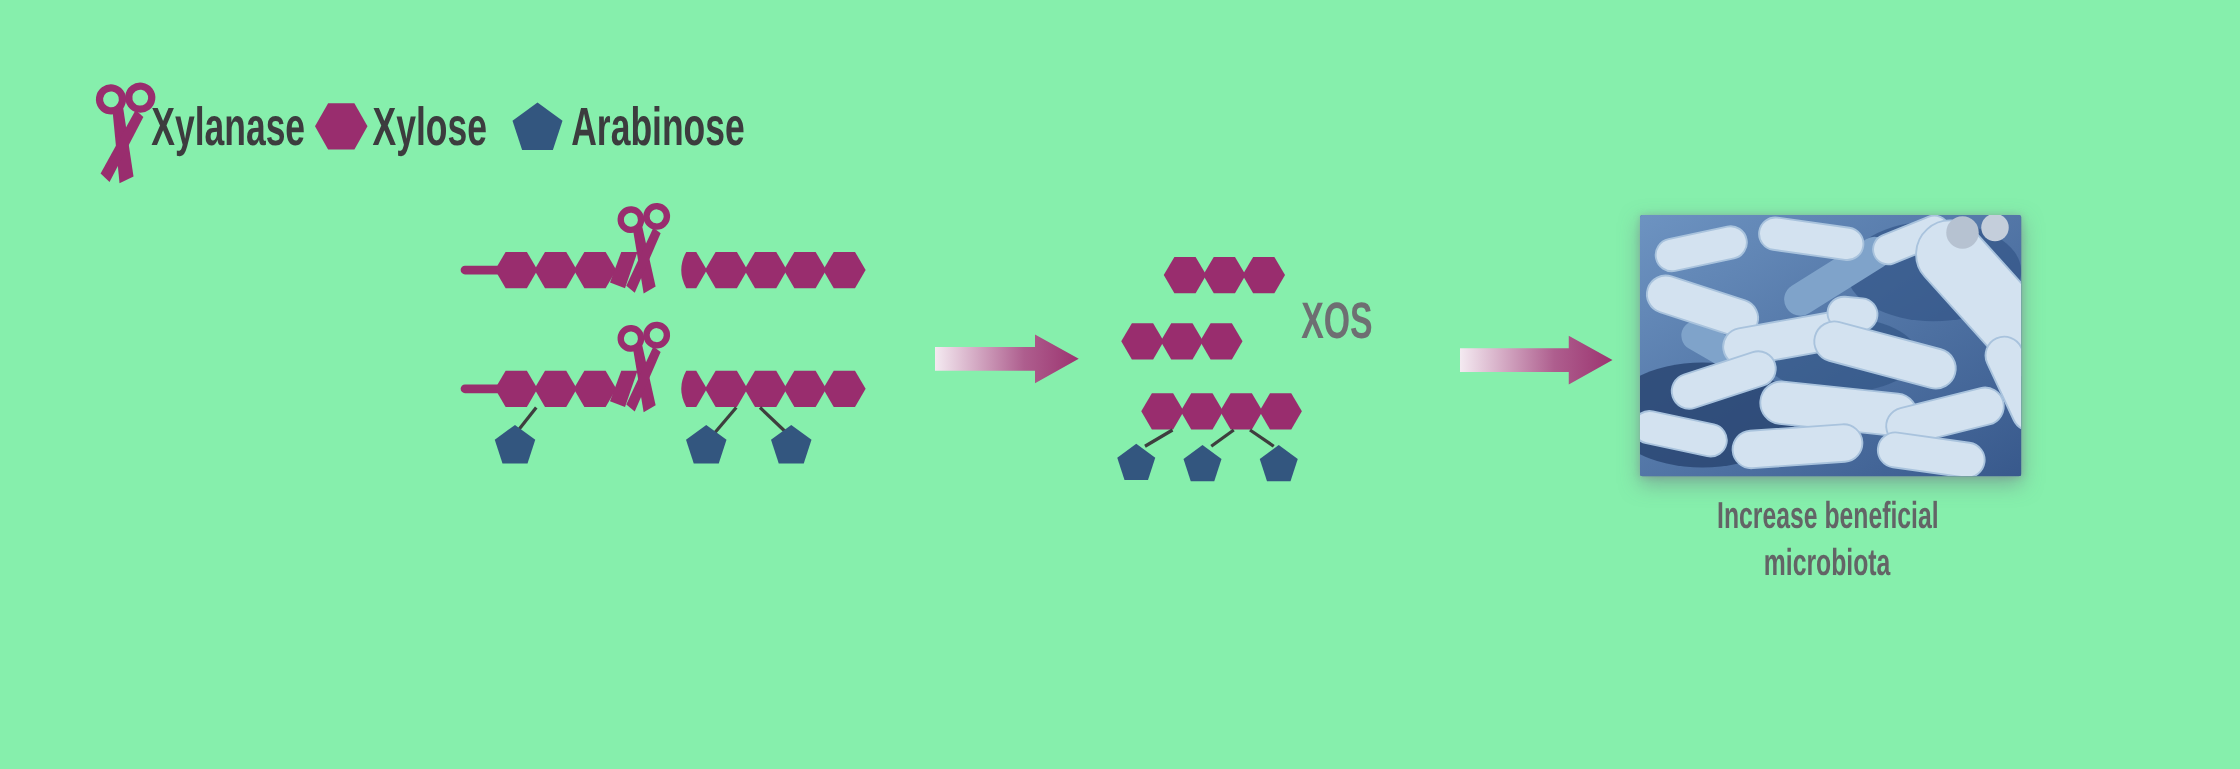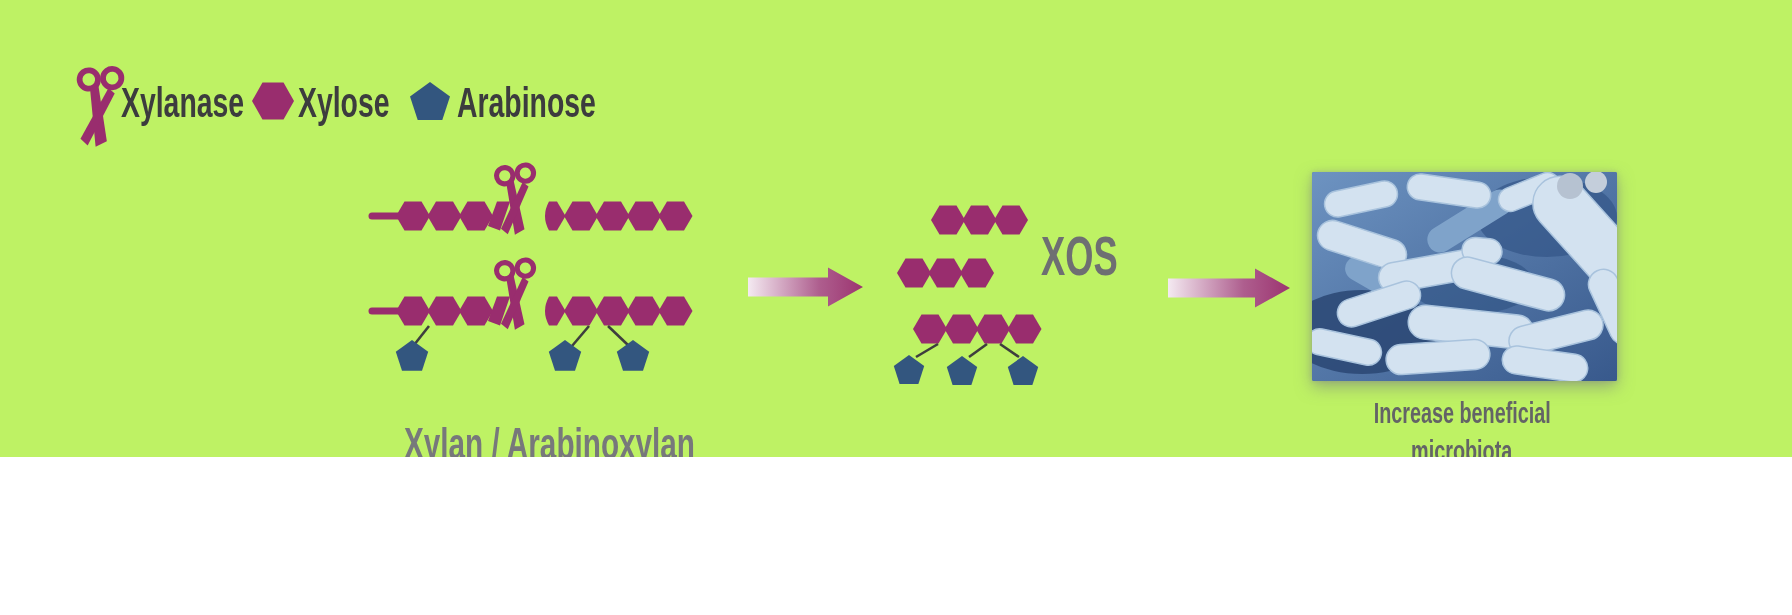--- a/index.html
+++ b/index.html
@@ -1,26 +1,26 @@
 <!DOCTYPE html>
 <html><head>
 <meta charset="utf-8">
 <style>
   html,body{margin:0;padding:0;background:#ffffff;}
   .canvas{
-    position:relative;width:1792px;height:457px;background:#bef264;overflow:hidden;
+    position:relative;width:1792px;height:615px;background:#86efac;overflow:hidden;
     font-family:"Liberation Sans",sans-serif;
   }
   #diagram-svg{position:absolute;left:0;top:0;}
   .lbl{position:absolute;font-weight:700;white-space:nowrap;}
   .cond{display:inline-block;transform:scaleX(0.66);transform-origin:50% 50%;}
   .cond-l{display:inline-block;transform:scaleX(0.66);transform-origin:0 50%;}
   .legend-lbl{color:#3C3C3E;font-size:43px;line-height:46px;top:79px;}
   .stage-lbl{color:#77787B;font-size:45px;line-height:46px;text-align:center;}
-  .oligo-lbl{color:#6E6F72;font-size:55px;line-height:42px;}
+  .oligo-lbl{color:#6E6F72;font-size:41px;line-height:42px;}
   .outcome-lbl{color:#636466;font-size:30px;line-height:38px;text-align:center;}
   .caption-lbl{color:#98256B;font-size:43px;line-height:46px;text-align:center;}
   .micrograph{
     position:absolute;left:1312px;top:172px;width:305px;height:209px;overflow:hidden;
     border-radius:2px;
     box-shadow:0 6px 16px rgba(110,110,130,.5),0 0 5px rgba(140,140,155,.4);
     background:#4a6ea0;
   }
 </style>
 </head>
@@ -104,21 +104,20 @@
       <polygon points="909.0,355.0 924.2,366.1 918.4,383.9 899.6,383.9 893.8,366.1" fill="#33567F"></polygon>
       <polygon points="962.0,356.0 977.2,367.1 971.4,384.9 952.6,384.9 946.8,367.1" fill="#33567F"></polygon>
       <polygon points="1023.0,356.0 1038.2,367.1 1032.4,384.9 1013.6,384.9 1007.8,367.1" fill="#33567F"></polygon>
       <polygon points="1168,278.5 1255,278.5 1255,268.5 1290,288 1255,307.5 1255,297.5 1168,297.5" fill="url(#ag31)"></polygon>
     </svg>
 
   <div class="lbl legend-lbl" style="left:121px;"><span class="cond-l">Xylanase</span></div>
   <div class="lbl legend-lbl" style="left:298px;"><span class="cond-l">Xylose</span></div>
   <div class="lbl legend-lbl" style="left:457px;"><span class="cond-l">Arabinose</span></div>
 
-  <div class="lbl stage-lbl" style="left:329px;top:421px;width:440px;"><span class="cond">Xylan / Arabinoxylan</span></div>
 
   <div class="lbl oligo-lbl" style="left:1041px;top:235px;"><span class="cond-l">XOS</span></div>
 
   <div class="micrograph">
     <svg width="305" height="209" viewBox="0 0 305 209">
       <defs>
         <linearGradient id="bgg" x1="0" y1="0" x2="1" y2="1">
           <stop offset="0" stop-color="#6d93c1"></stop>
             <stop offset="1" stop-color="#38598c"></stop>
         </linearGradient>

